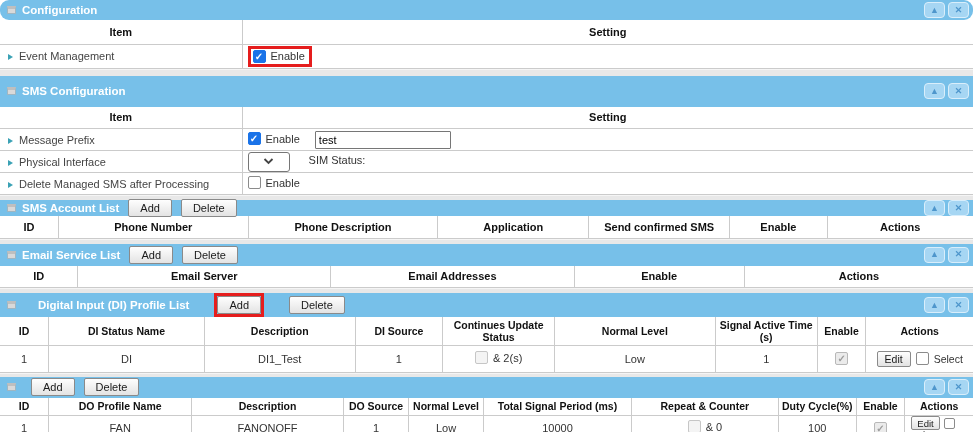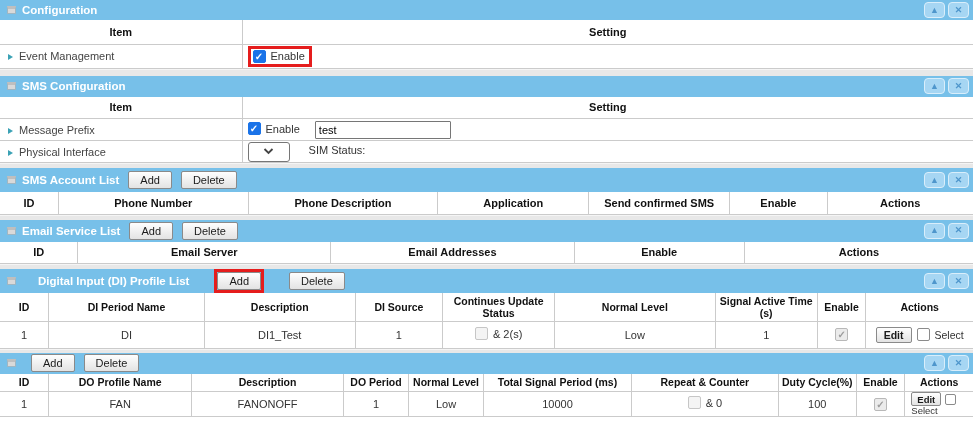--- a/index.html
+++ b/index.html
@@ -90,37 +90,37 @@
     width:42px; height:20px; border:1px solid #767676; border-radius:3px;
     background:#fff; display:inline-flex; align-items:center; justify-content:center;
     cursor:pointer; vertical-align:middle;
   }
   .sim-label { margin-left:16px;text-align:center; }
 
   .edit-btn {
     font-family:"Liberation Sans", sans-serif;
     background:linear-gradient(#FEFEFE,#E3E3E3);
     border:1px solid #8A8A8A; border-radius:2px;
-    font-size:10.5px; color:#1a1a1a; padding:0 7px; height:16px; cursor:pointer;font-weight:bold;
+    font-size:10.5px; color:#1a1a1a; padding:0 7px; height:16px; cursor:pointer;
   }
   .actions-inline { display:inline-flex; align-items:center; gap:5px; font-size:10.5px; }
   .do-actions { display:flex; flex-direction:column; align-items:flex-start; padding-left:4px; line-height:1.05; }
   .do-actions .top { display:flex; align-items:center; gap:4px; }
   .do-actions .lbl { font-size:9.5px; color:#333; }
   .do-actions .edit-btn { height:14px; font-size:9.5px; padding:0 5px; }
   .do-actions .cb { width:11px; height:11px; line-height:9px; }
 
   
-  .s1-bar { height:20px; }
+  .s1-bar { height:20px;border-radius:9px; }
   .s1 tr { height:24px; }
-  .s2-bar { height:21px; }
+  .s2-bar { height:31px; }
   .s2 tr { height:22px; }
   .g1 { height:7px; } .g2 { height:5px; } .g3 { height:5px; }
   .g4 { height:5px; } .g5 { height:4px; }
-  .s3-bar { height:24px; } .s3 tr { height:22px; }
+  .s3-bar { height:16px; } .s3 tr { height:22px; }
   .s4-bar { height:22px; } .s4 tr { height:22px; }
   .s5-bar { height:24px;gap:16px; }
   .s5 tr.hdr { height:28px; } .s5 tr.data { height:27px; }
   .s5 th { font-size:10.5px; line-height:1.15; }
   .s6-bar { height:21px; }
   .s6 tr.hdr { height:18px; } .s6 tr.data { height:21px; }
   .s6 th { font-size:10.5px; }
 
   .col-item { width:242px; }
 
@@ -201,20 +201,31 @@
       <td class="item-cell">
         <span class="arrow-icon"></span><span>Physical Interface</span>
       </td>
       <td class="setting-cell">
         <span class="mini-select">
           <svg width="11" height="7">
                 <polyline points="1.5,1 5.5,5 9.5,1" stroke="#444" fill="none" stroke-width="1.8"></polyline>
               </svg>
         </span>
         <span class="sim-label">SIM Status:</span>
+      </td>
+    </tr>
+    <tr>
+      <td class="item-cell">
+        <span class="arrow-icon"></span><span>Delete Managed SMS after Processing</span>
+      </td>
+      <td class="setting-cell">
+        <span class="enable-wrap">
+          <span class="cb"></span>
+          <span>Enable</span>
+        </span>
       </td>
     </tr>
   </tbody>
     </table>
 
   <div class="gap g2"></div>
 
   <div class="bar s3-bar">
     <span class="bar-icon"></span>
     <span class="bar-title">SMS Account List</span>
@@ -274,21 +285,21 @@
     <button class="pushbtn">Delete</button>
     <span class="winbtns">
       <span class="winbtn">▲</span>
       <span class="winbtn">✕</span>
     </span>
   </div>
   <table class="s5">
     <tbody>
         <tr class="hdr">
       <th class="dic0">ID</th>
-      <th class="dic1">DI Period Name</th>
+      <th class="dic1">DI Status Name</th>
       <th class="dic2">Description</th>
       <th class="dic3">DI Source</th>
       <th class="dic4">Continues Update Status</th>
       <th class="dic5">Normal Level</th>
       <th class="dic6">Signal Active Time (s)</th>
       <th class="dic7">Enable</th>
       <th class="dic8">Actions</th>
     </tr>
     <tr class="data">
       <td>1</td>
@@ -327,21 +338,21 @@
       <span class="winbtn">▲</span>
       <span class="winbtn">✕</span>
     </span>
   </div>
   <table class="s6">
     <tbody>
         <tr class="hdr">
       <th class="doc0">ID</th>
       <th class="doc1">DO Profile Name</th>
       <th class="doc2">Description</th>
-      <th class="doc3">DO Period</th>
+      <th class="doc3">DO Source</th>
       <th class="doc4">Normal Level</th>
       <th class="doc5">Total Signal Period (ms)</th>
       <th class="doc6">Repeat &amp; Counter</th>
       <th class="doc7">Duty Cycle(%)</th>
       <th class="doc8">Enable</th>
       <th class="doc9">Actions</th>
     </tr>
     <tr class="data">
       <td>1</td>
       <td>FAN</td>

